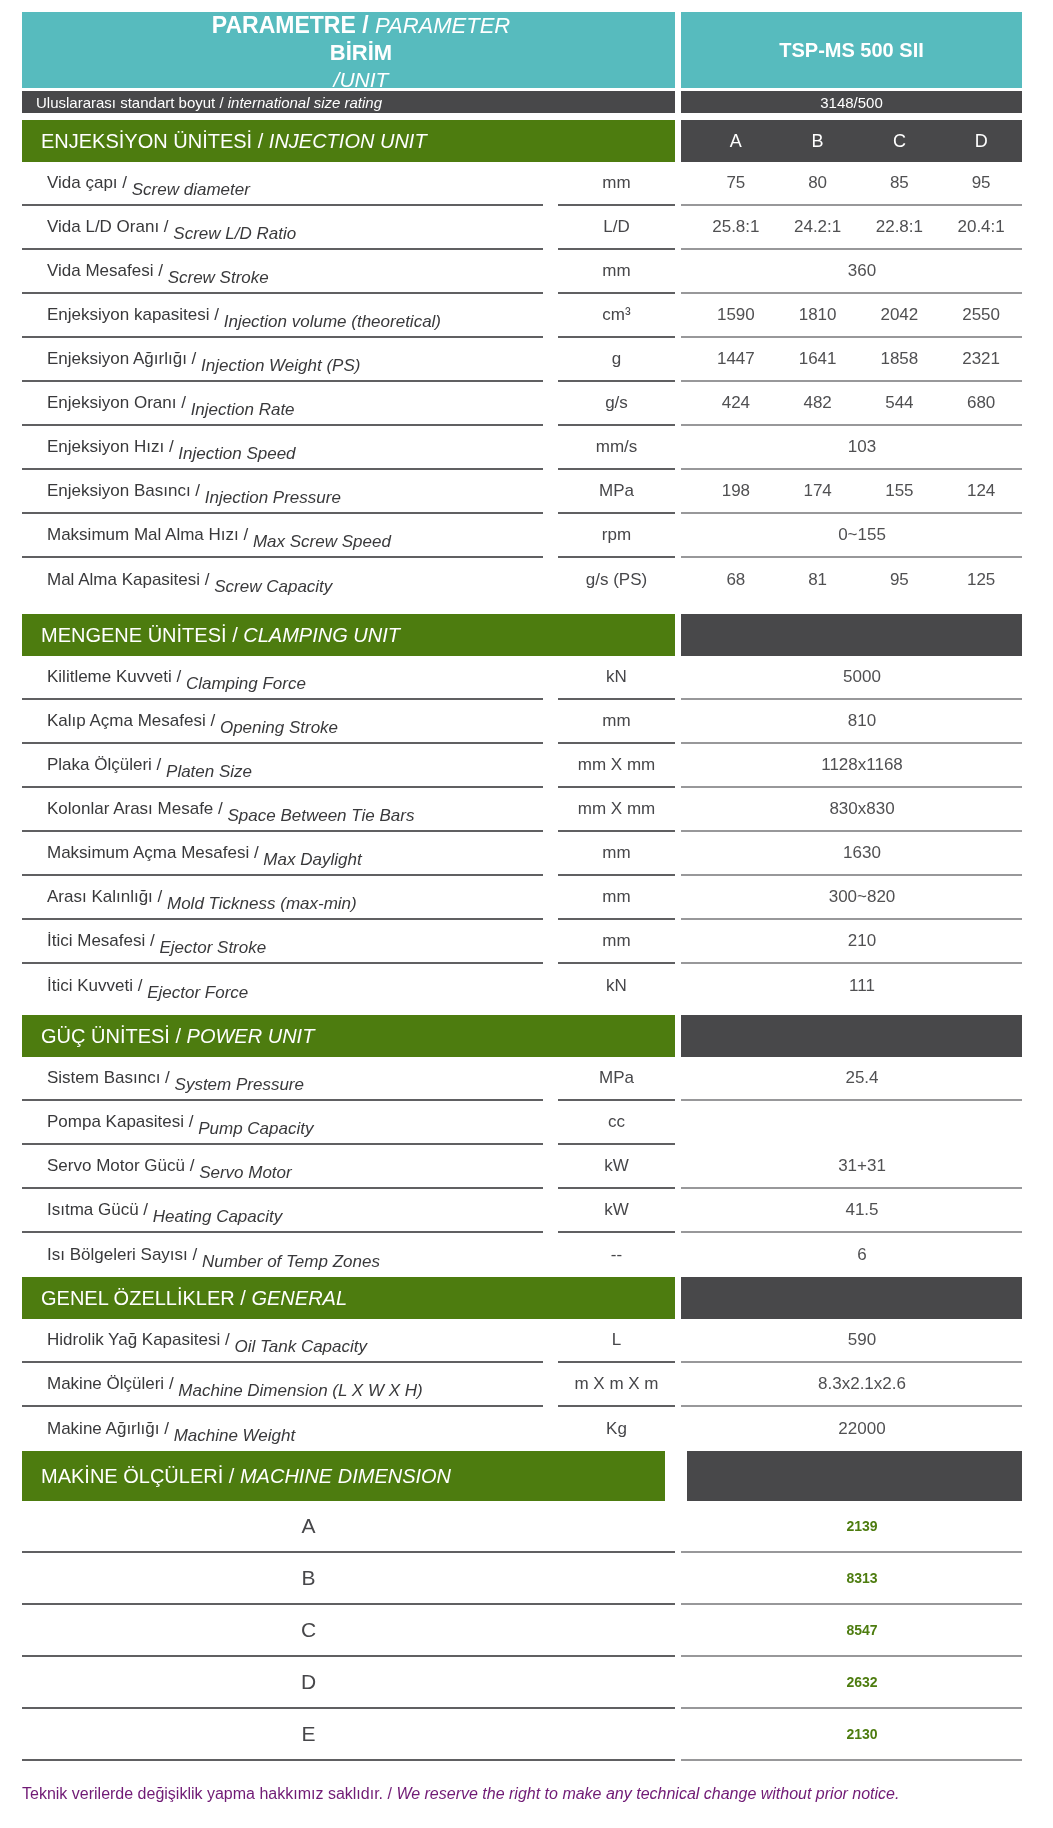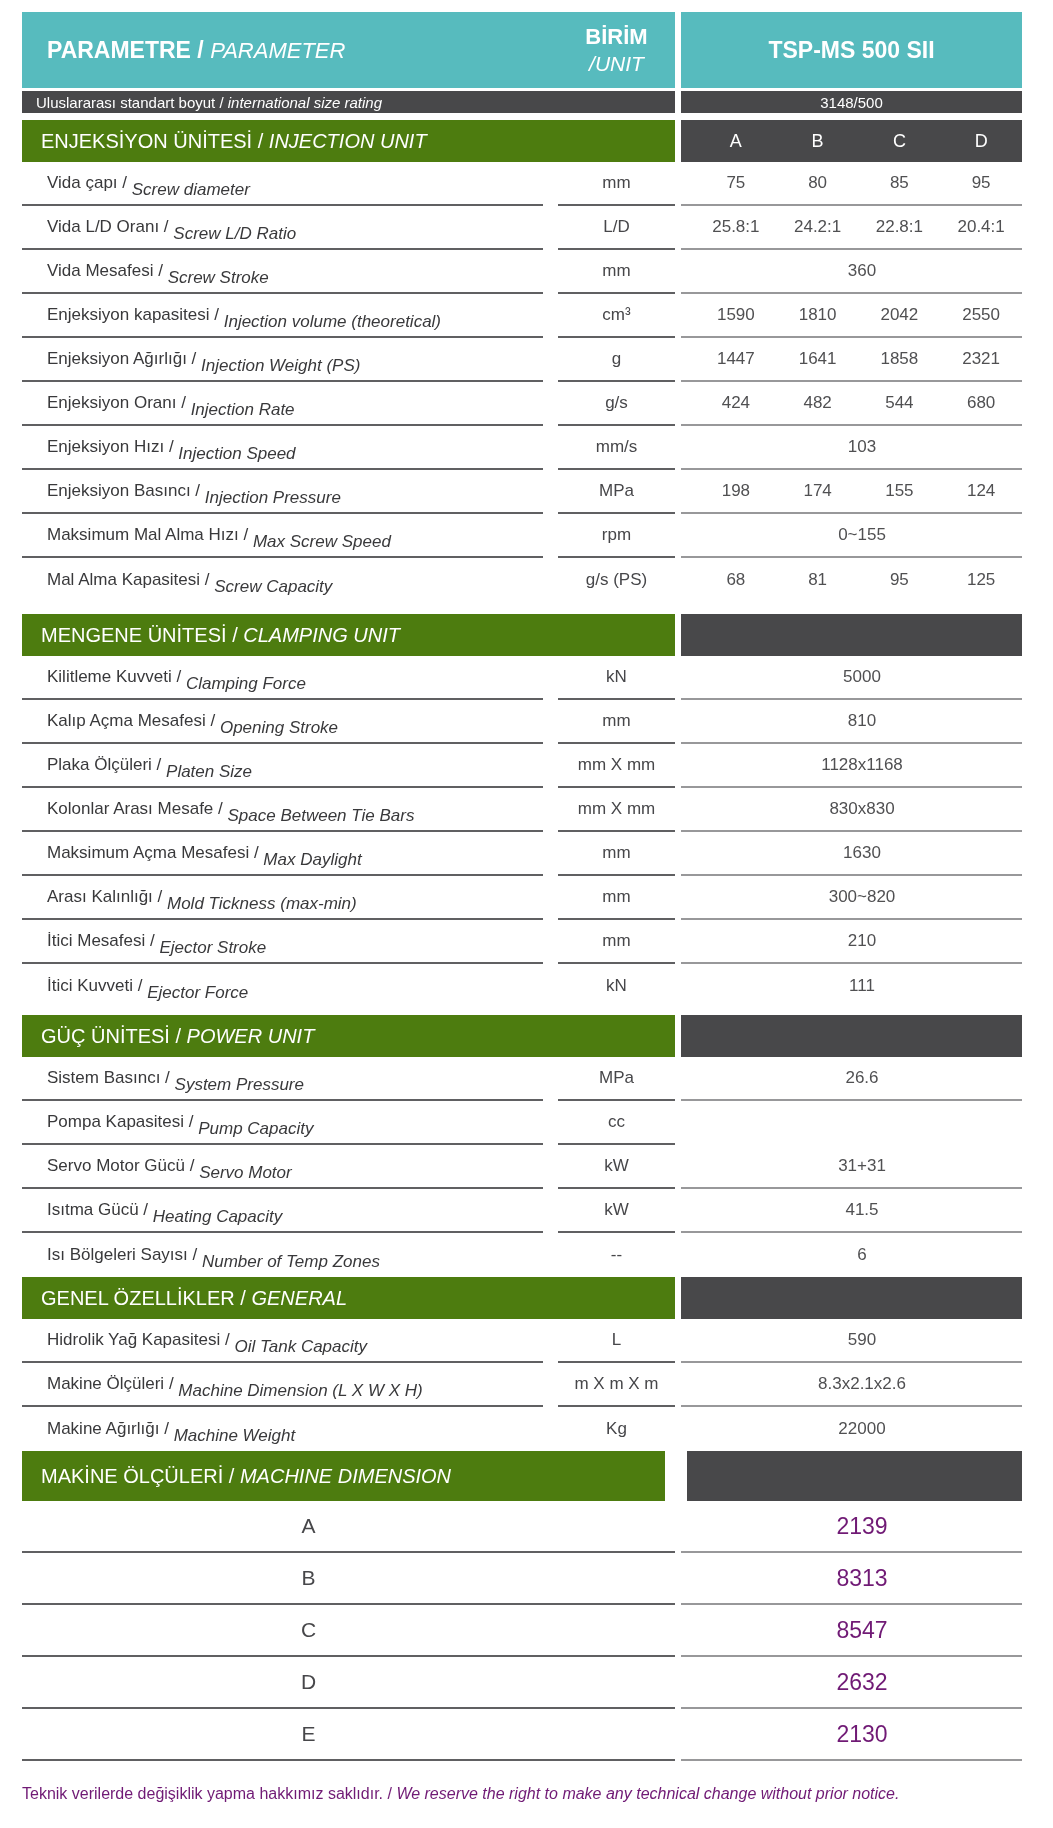--- a/index.html
+++ b/index.html
@@ -11,31 +11,32 @@
     overflow:hidden;
   }
   .wrap { width:1000px; margin-left:22px; padding-top:12px; }
 
   
   .thead { display:flex; height:76px; }
   .thead-left {
     width:653px; background:#57BBBE; color:#fff;
     display:flex; align-items:center; justify-content:space-between;
     padding-left:25px;
+    flex-direction:column;
   }
   .param-title { font-size:23px; font-weight:bold; white-space:pre; }
   .param-title .en { font-style:italic; font-weight:normal; font-size:22px; }
   .unit-head { width:117px; text-align:center; line-height:1.25; }
   .unit-head .l1 { font-size:22px; font-weight:bold; }
   .unit-head .l2 { font-size:21px; font-style:italic; }
   .thead-gap { width:6px; }
   .thead-right {
     width:341px; background:#57BBBE; color:#fff;
     display:flex; align-items:center; justify-content:center;
-    font-size:23px; font-weight:bold;
+    font-size:20px; font-weight:bold;
   }
 
   
   .subrow { display:flex; height:22px; margin-top:3px; font-size:15px; color:#fff; }
   .subrow-left { width:653px; background:#48484A; display:flex; align-items:center; padding-left:14px; white-space:pre; }
   .subrow-left .en { font-style:italic; }
   .subrow-gap { width:6px; }
   .subrow-right { width:341px; background:#48484A; display:flex; align-items:center; justify-content:center; }
 
   
@@ -79,21 +80,21 @@
   
   .dimrow { display:flex; height:52px; }
   .dim-left {
     width:653px; border-bottom:2px solid #606062;
     display:flex; align-items:center; justify-content:center;
     padding-right:80px; font-size:21px; color:#47474a;
   }
   .dim-right {
     width:341px; border-bottom:2px solid #98989A;
     display:flex; align-items:center; justify-content:center;
-    padding-left:21px; font-size:23px; color:#701a75;
+    padding-left:21px; font-size:14px; color:#4d7c0f;font-weight:bold;
   }
 
   
   .footer { margin-top:24px; font-size:16px; color:#701a75; white-space:pre-wrap; }
   .footer .en { font-style:italic; }
   .sep { white-space:pre; }
 </style>
 </head>
 <body>
 
@@ -337,21 +338,21 @@
     <div class="bar-left"><span>GÜÇ ÜNİTESİ</span><span class="sep"> / </span><span class="en">POWER UNIT</span></div>
     <div class="bar-gap"></div>
     <div class="bar-right"></div>
   </div>
 
   <div class="row">
     <div class="c-label"><span>Sistem Basıncı</span><span class="sep"> / </span><span class="en">System Pressure</span></div>
     <div class="g15"></div>
     <div class="c-unit">MPa</div>
     <div class="g6"></div>
-    <div class="c-vals vspan">26.6</div>
+    <div class="c-vals vspan">25.4</div>
   </div>
 
   <div class="row">
     <div class="c-label"><span>Pompa Kapasitesi</span><span class="sep"> / </span><span class="en">Pump Capacity</span></div>
     <div class="g15"></div>
     <div class="c-unit">cc</div>
     <div class="g6"></div>
   </div>
 
   <div class="row">

